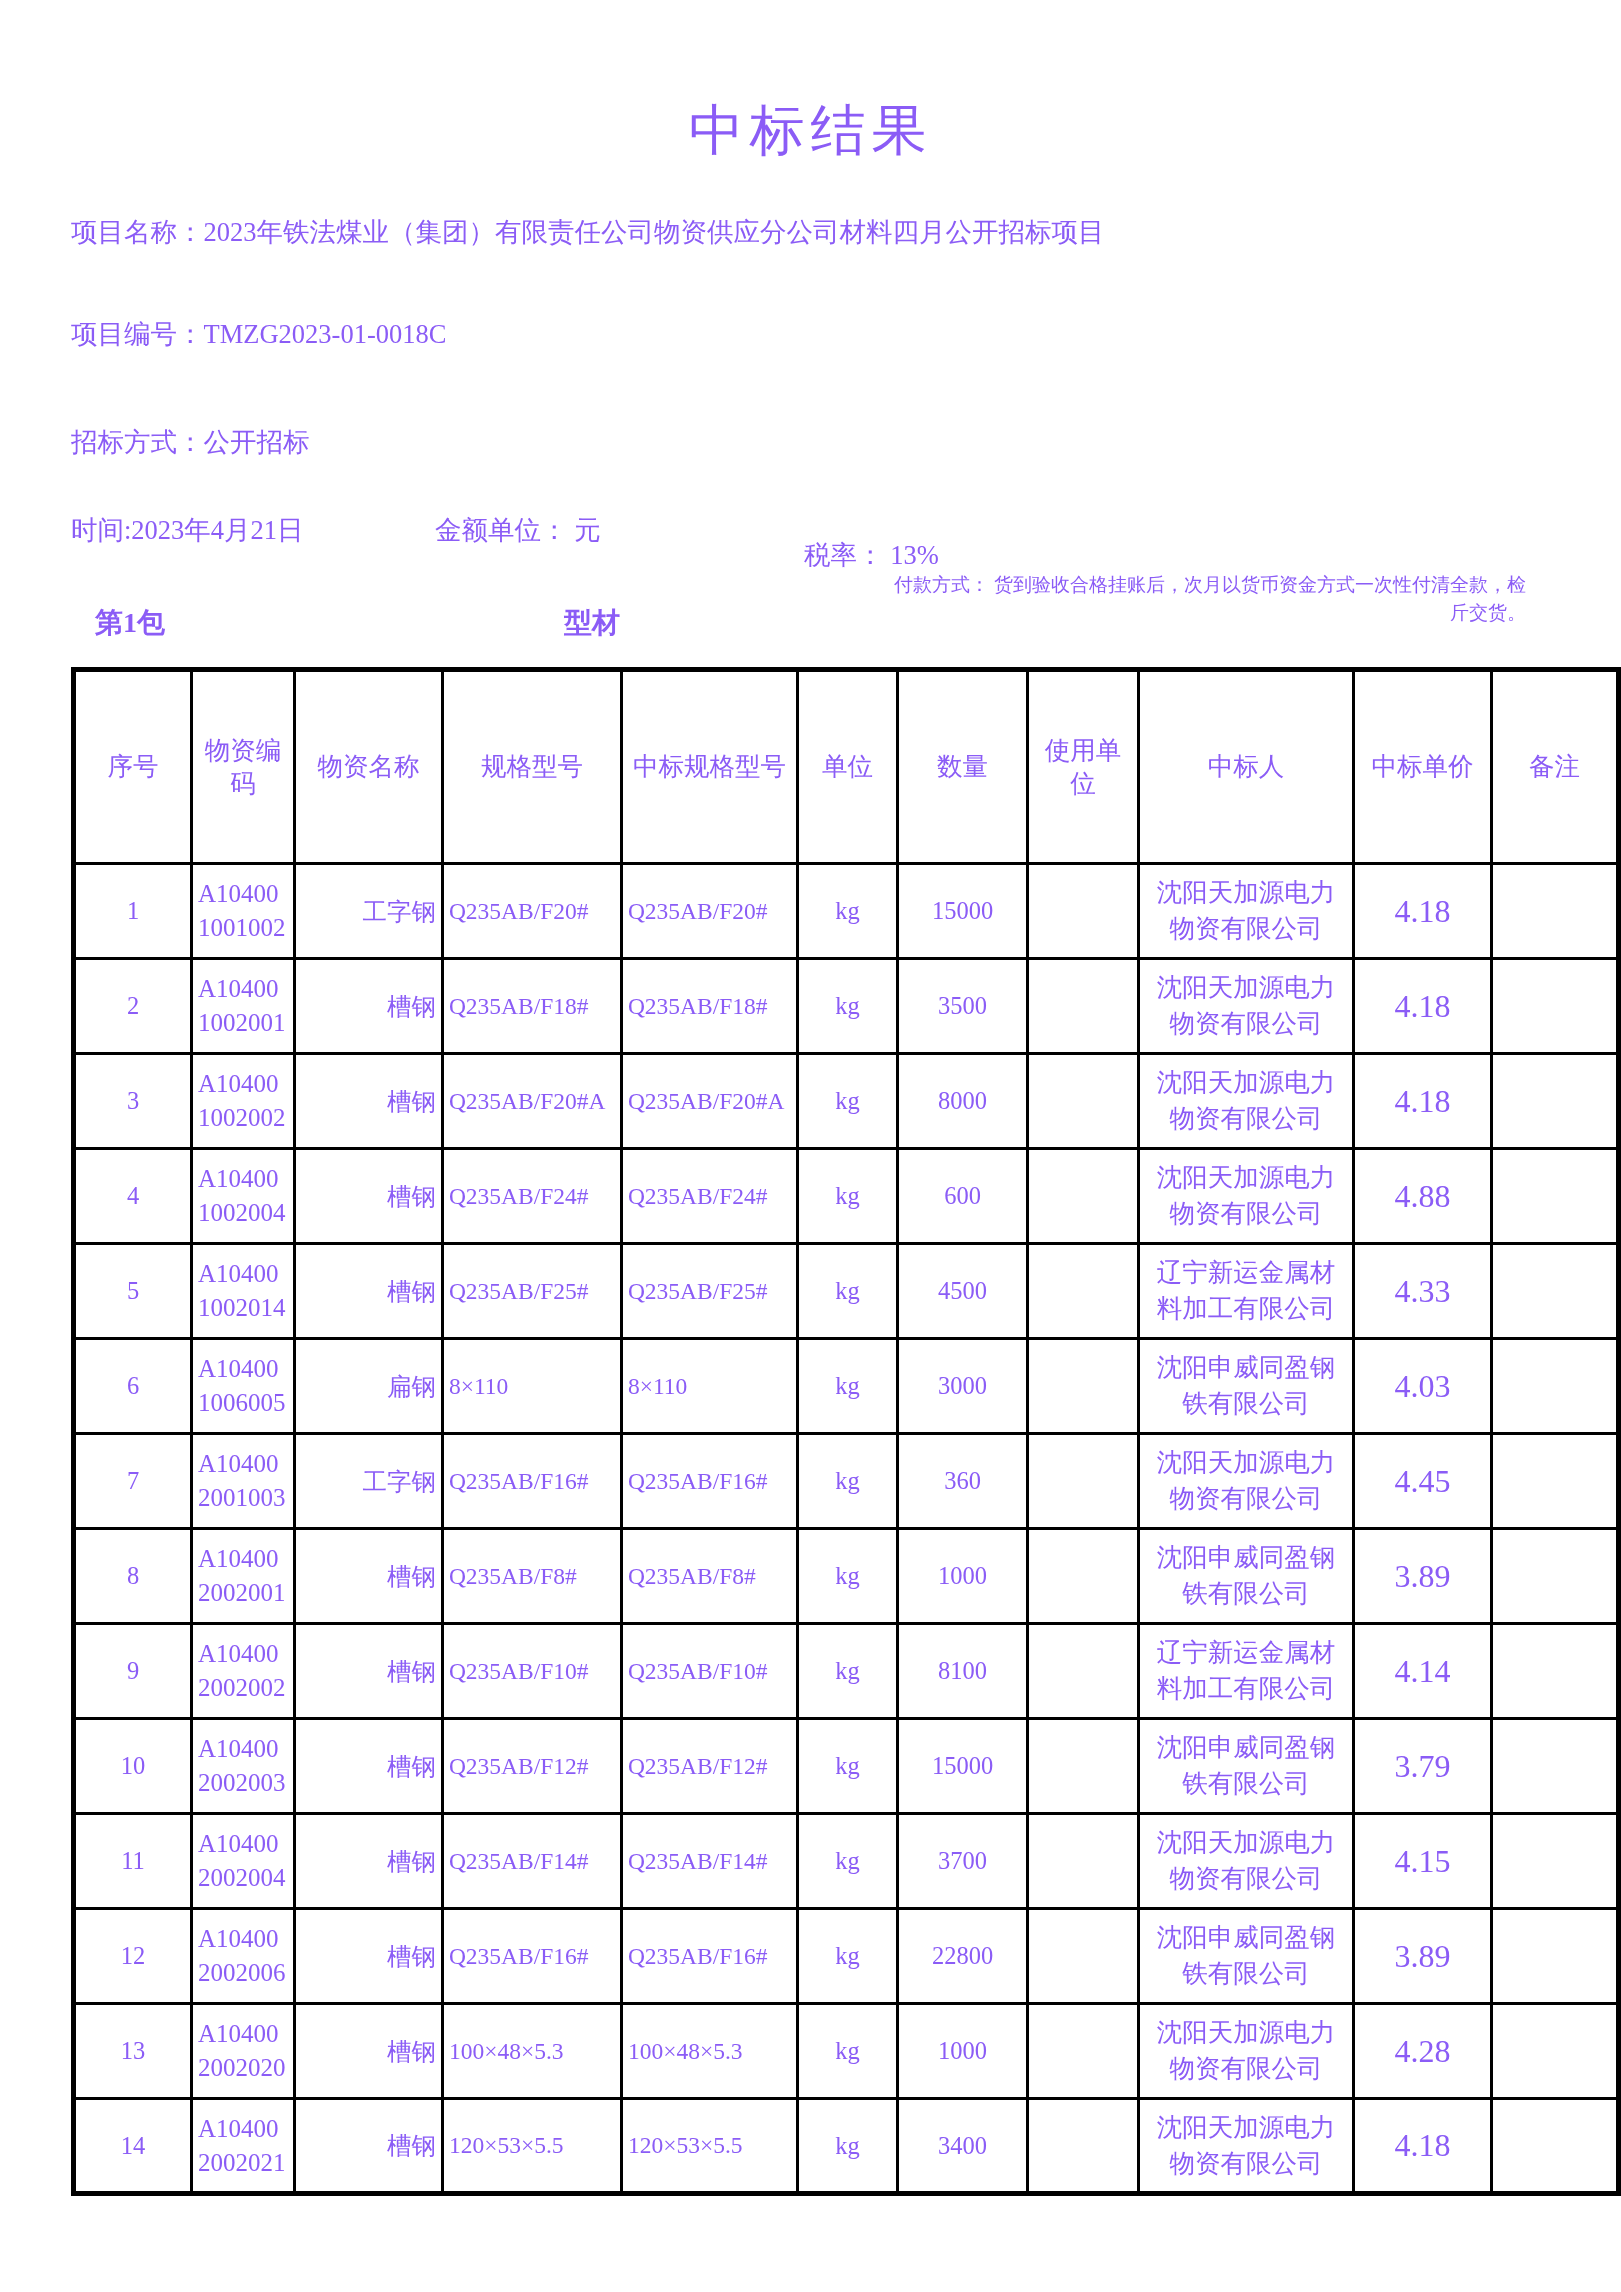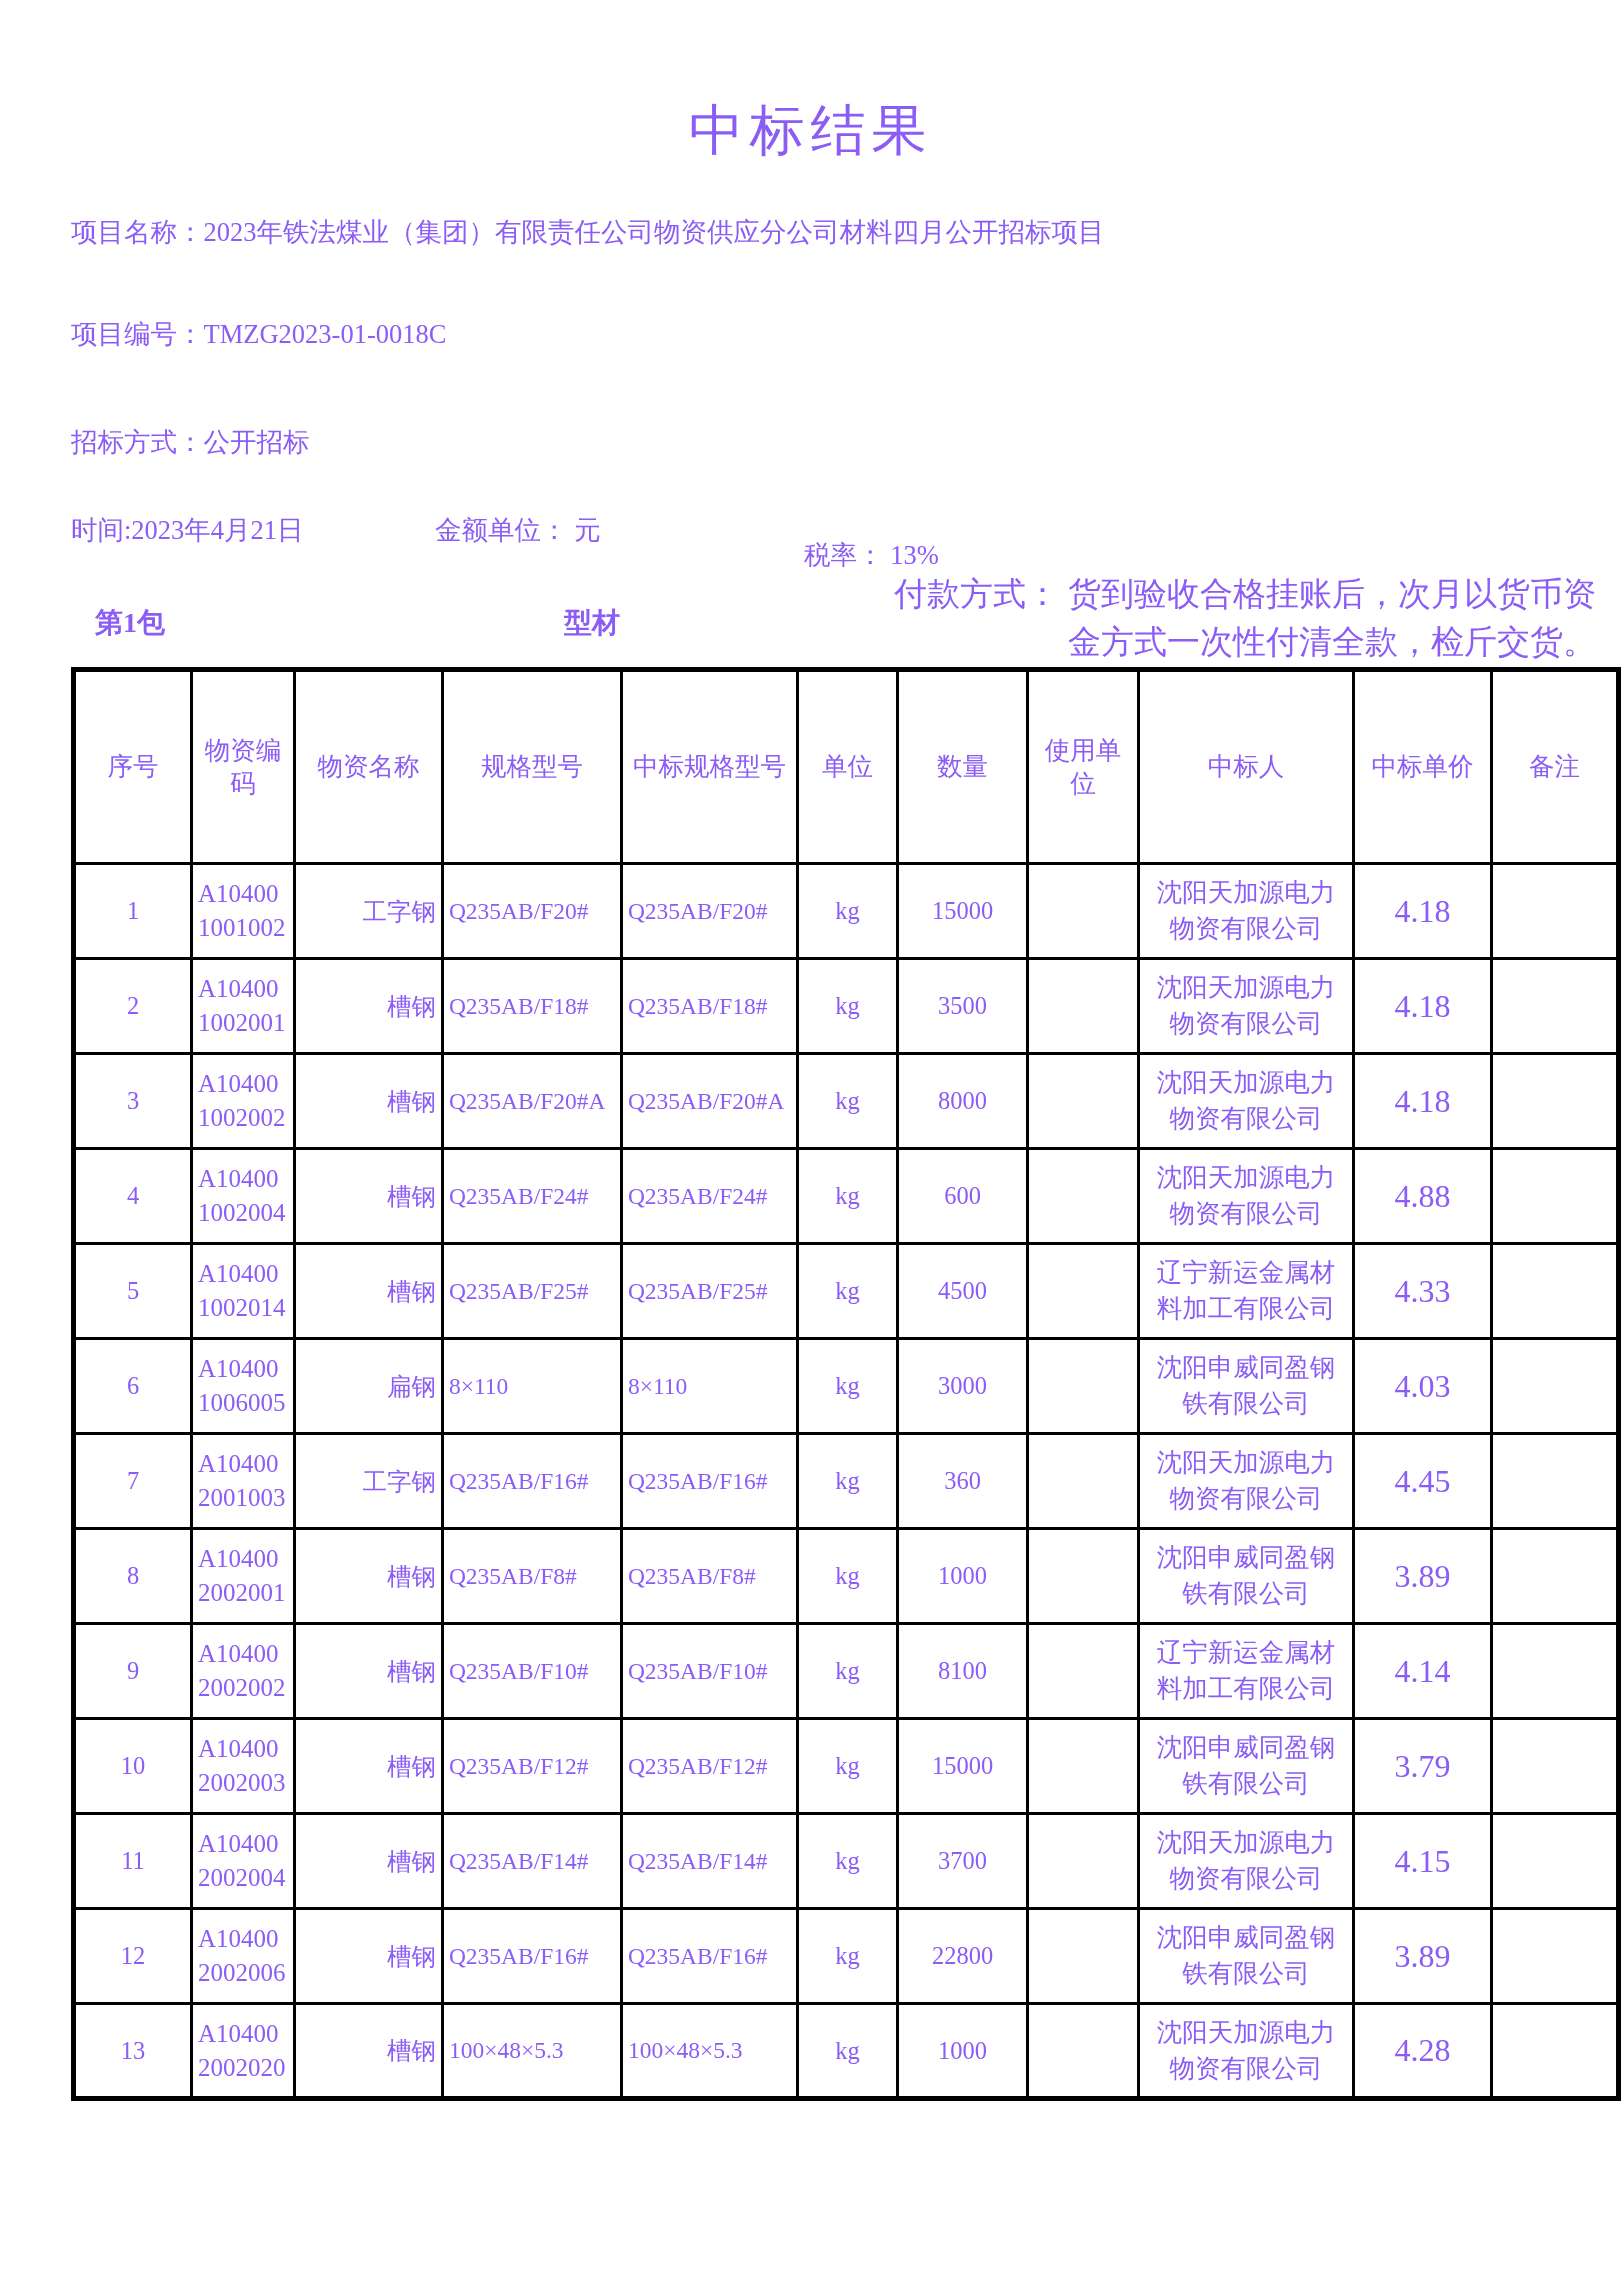--- a/index.html
+++ b/index.html
@@ -48,21 +48,21 @@
     font-weight: bold;
     white-space: nowrap;
   }
   .p-name     { left: 95px; }
   .p-category { left: 564px; }
   .payment {
     position: absolute;
     left: 894px;
     top: 571px;
     display: flex;
-    font-size: 33px;
+    font-size: 19px;
     line-height: 1.45;
   }
   .payment .label { white-space: nowrap; }
   .payment .terms {
     width: 537px;
     text-align: right;
   }
   table.results {
     position: absolute;
     left: 71px;
@@ -306,17 +306,30 @@
           <td class="c2">槽钢</td>
           <td class="c3">100×48×5.3</td>
           <td class="c4">100×48×5.3</td>
           <td class="c5">kg</td>
           <td class="c6">1000</td>
           <td class="c7"></td>
           <td class="c8">沈阳天加源电力物资有限公司</td>
           <td class="c9">4.28</td>
           <td class="c10"></td>
         </tr>
+        <tr class="row">
+          <td class="c0">14</td>
+          <td class="c1">A104002002021</td>
+          <td class="c2">槽钢</td>
+          <td class="c3">120×53×5.5</td>
+          <td class="c4">120×53×5.5</td>
+          <td class="c5">kg</td>
+          <td class="c6">3400</td>
+          <td class="c7"></td>
+          <td class="c8">沈阳天加源电力物资有限公司</td>
+          <td class="c9">4.18</td>
+          <td class="c10"></td>
+        </tr>
       </tbody>
   </table>
 
 </div>
 
 
 </body></html>

